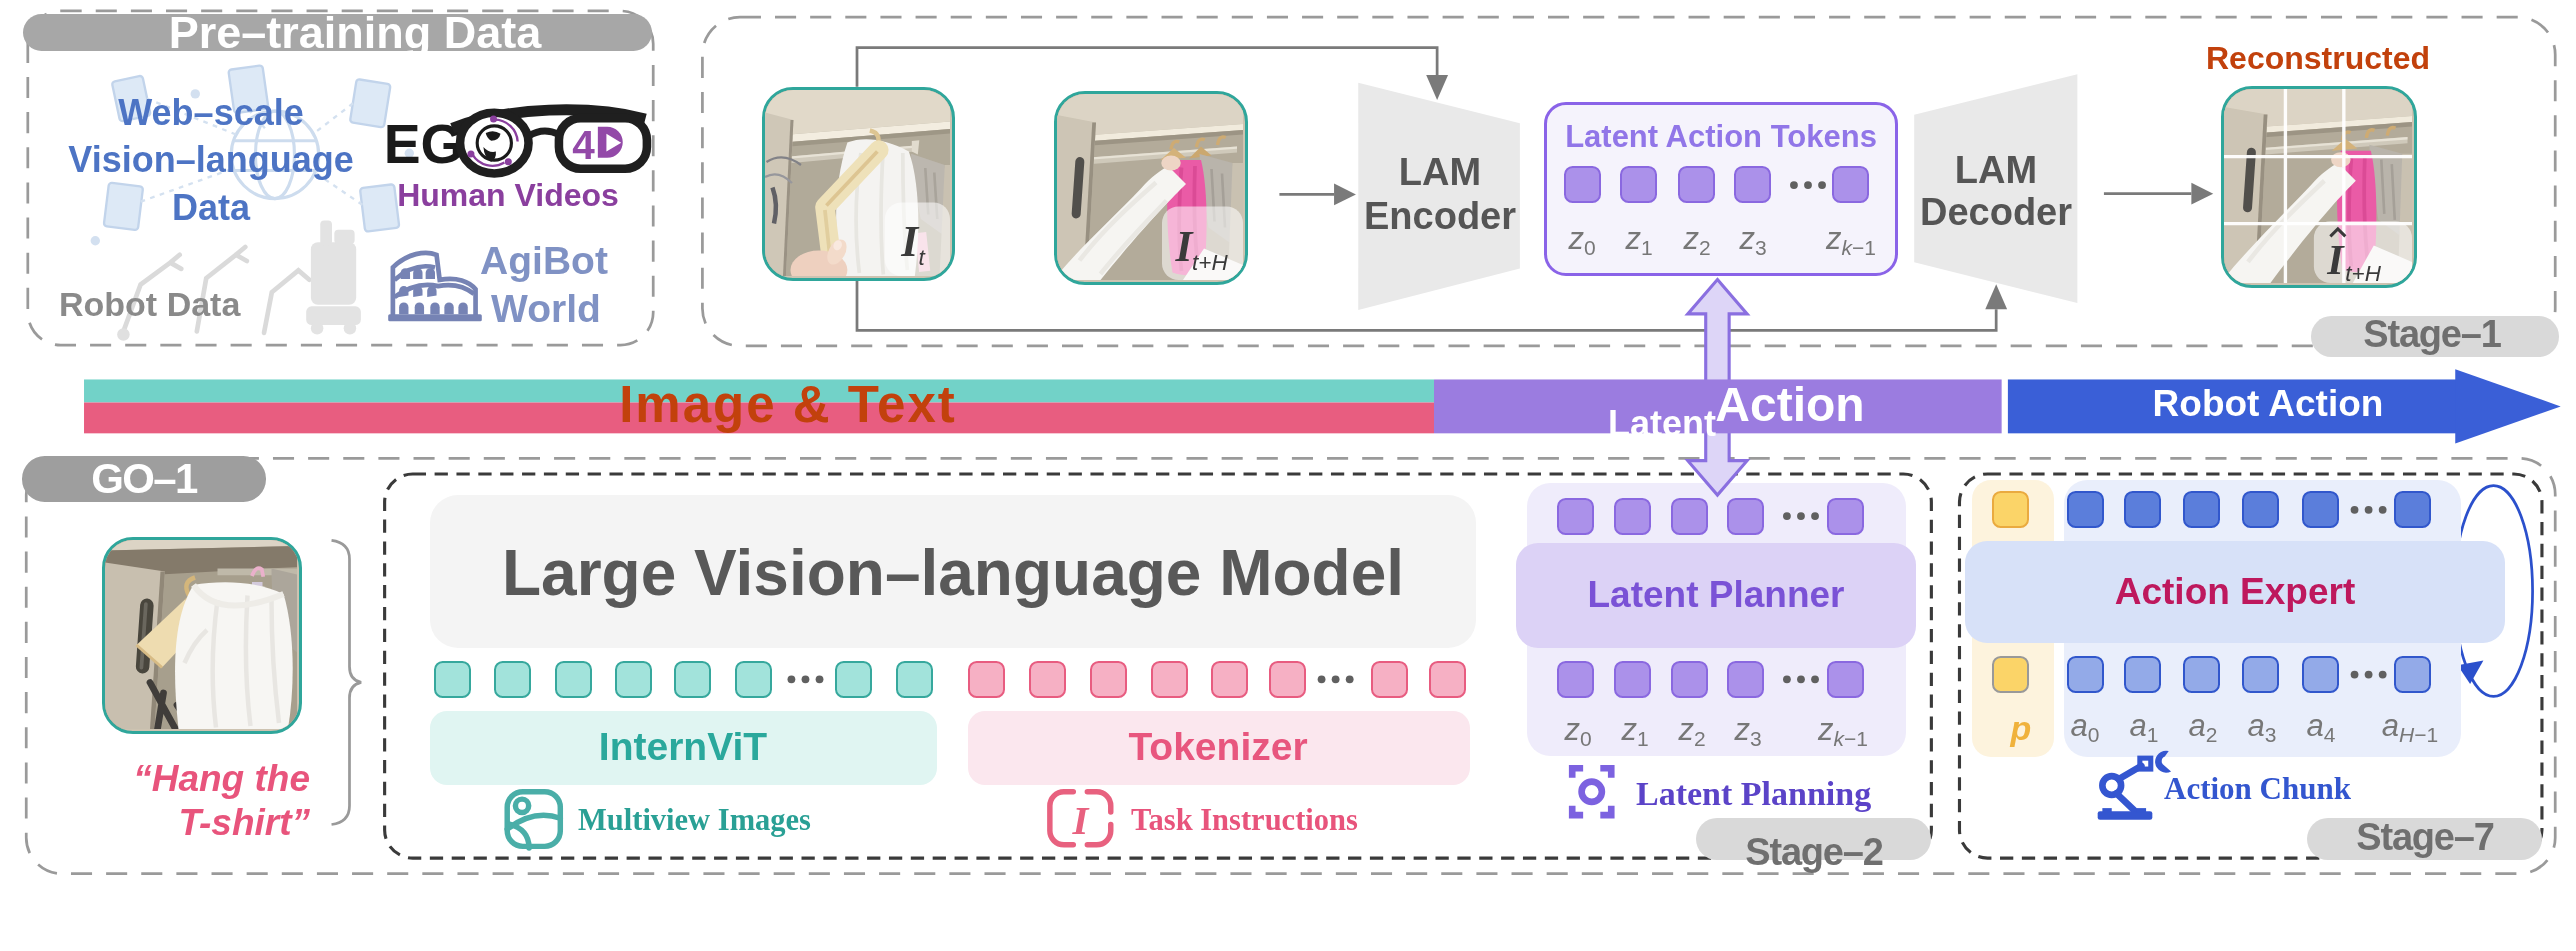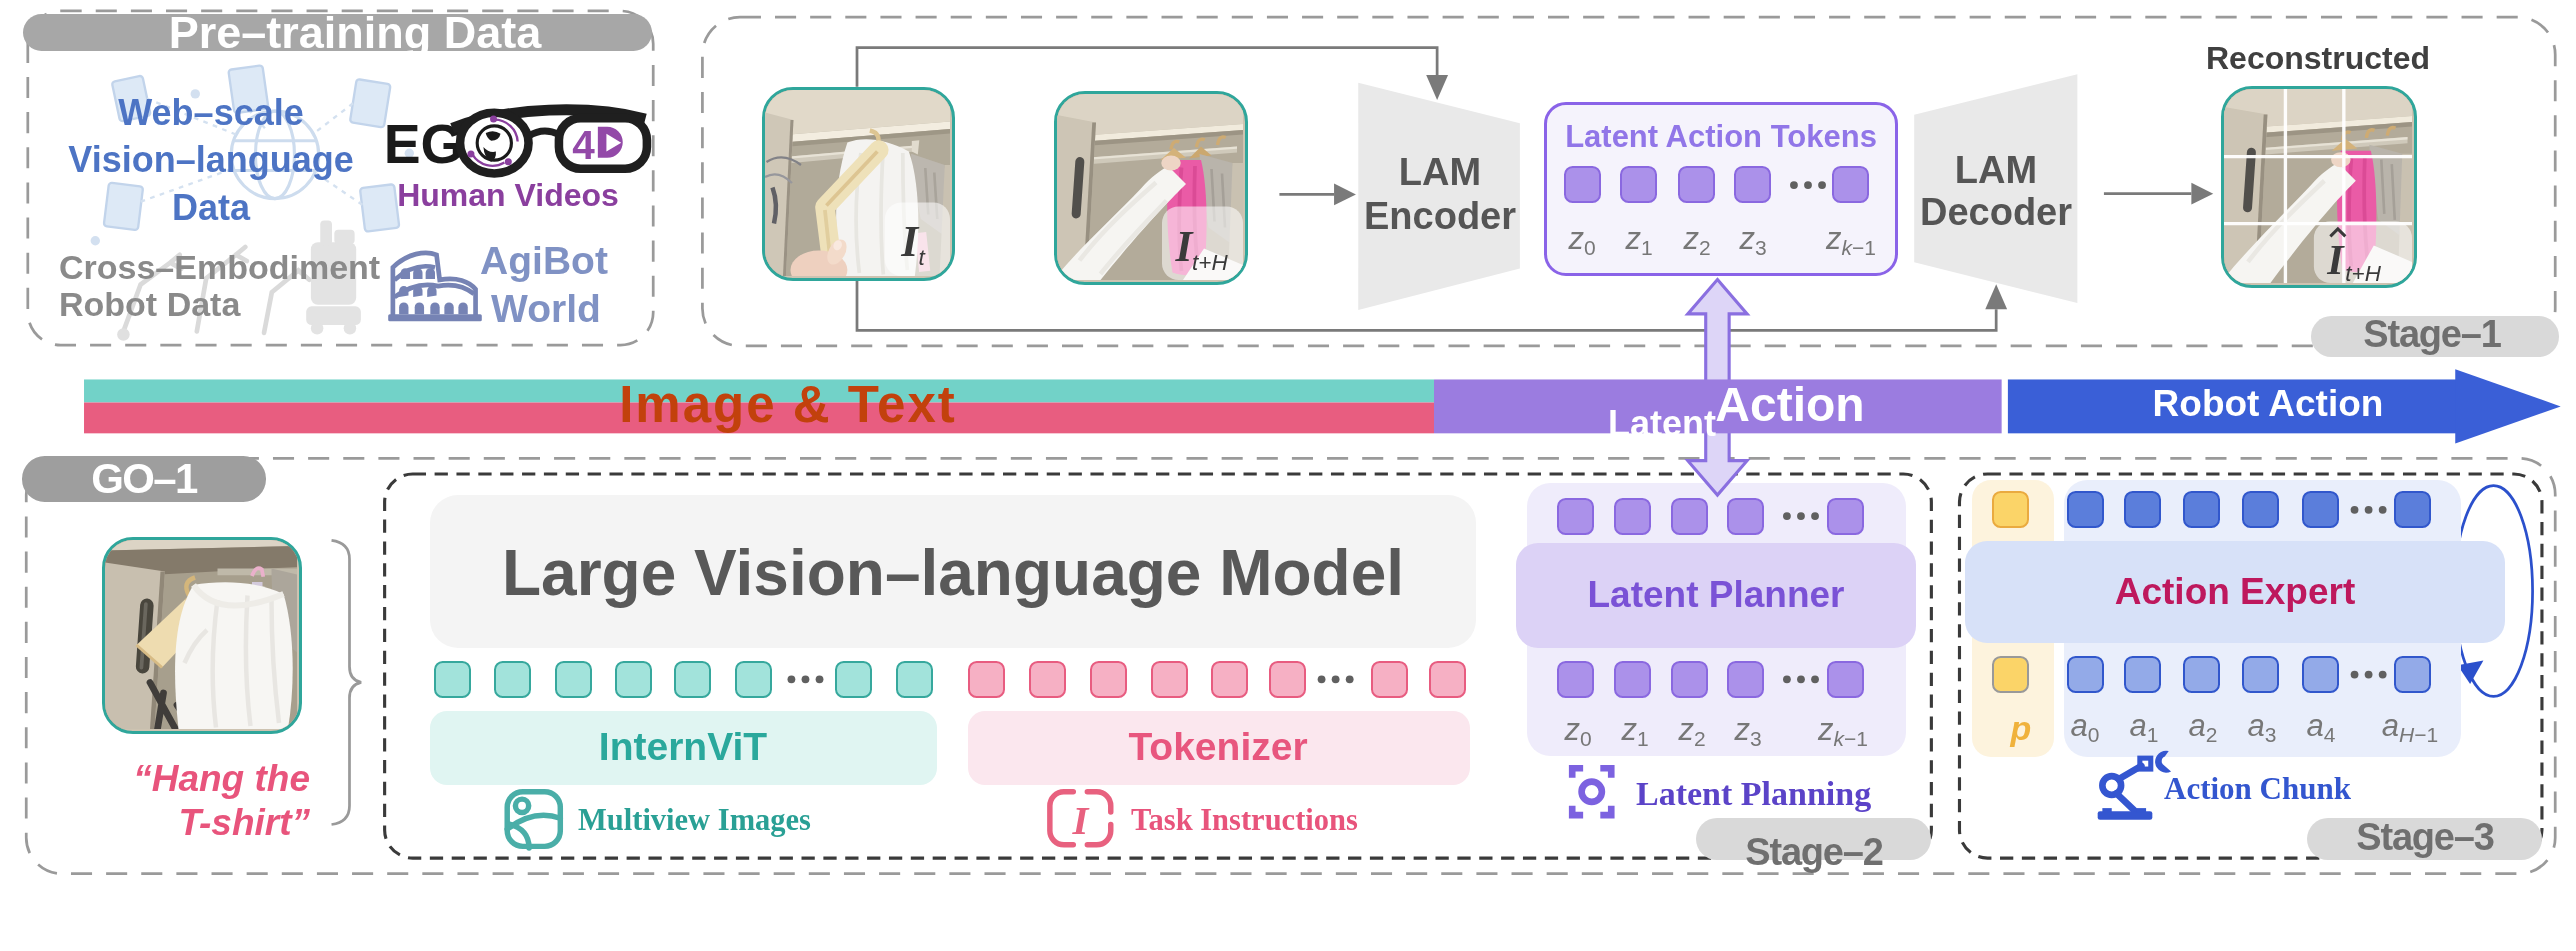--- a/index.html
+++ b/index.html
@@ -108,27 +108,26 @@
         <path d="M90,90 v-9 a6,6 0 0 1 12,0 v9 Z"></path>
         <rect x="0" y="90" width="120" height="9" rx="2"></rect>
       </g>
     </svg>
 <div style="position:absolute;left:23.4px;top:14px;width:629px;height:37px;border-radius:19px;background:#a7a7a7;z-index:3"></div>
 <div style="position:absolute;left:355px;top:33px;transform:translate(-50%,-50%);font-family:'Liberation Sans',sans-serif;font-size:45px;font-weight:700;color:#fff;white-space:nowrap;z-index:4">Pre–training Data</div>
 <div style="position:absolute;left:211px;top:113px;transform:translate(-50%,-50%);font-family:'Liberation Sans',sans-serif;font-size:36px;font-weight:700;color:#4d74c4;white-space:nowrap;z-index:2">Web–scale</div>
 <div style="position:absolute;left:211px;top:160px;transform:translate(-50%,-50%);font-family:'Liberation Sans',sans-serif;font-size:36px;font-weight:700;color:#4d74c4;white-space:nowrap;z-index:2">Vision–language</div>
 <div style="position:absolute;left:211px;top:208px;transform:translate(-50%,-50%);font-family:'Liberation Sans',sans-serif;font-size:36px;font-weight:700;color:#4d74c4;white-space:nowrap;z-index:2">Data</div>
 <div style="position:absolute;left:508px;top:195px;transform:translate(-50%,-50%);font-family:'Liberation Sans',sans-serif;font-size:32px;font-weight:700;color:#8a3f9e;white-space:nowrap;z-index:2">Human Videos</div>
-<div style="position:absolute;left:59px;top:267px;transform:translate(0,-50%);font-family:'Liberation Sans',sans-serif;font-size:34px;font-weight:700;color:#8a8a8a;white-space:nowrap;z-index:2">Cross–Embodiment</div>
 <div style="position:absolute;left:59px;top:304px;transform:translate(0,-50%);font-family:'Liberation Sans',sans-serif;font-size:34px;font-weight:700;color:#8a8a8a;white-space:nowrap;z-index:2">Robot Data</div>
 <div style="position:absolute;left:544px;top:261px;transform:translate(-50%,-50%);font-family:'Liberation Sans',sans-serif;font-size:39px;font-weight:700;color:#8092c4;white-space:nowrap;z-index:2">AgiBot</div>
 <div style="position:absolute;left:546px;top:309px;transform:translate(-50%,-50%);font-family:'Liberation Sans',sans-serif;font-size:39px;font-weight:700;color:#8092c4;white-space:nowrap;z-index:2">World</div>
 <div style="position:absolute;left:1440px;top:194px;transform:translate(-50%,-50%);font-family:'Liberation Sans',sans-serif;font-size:38px;font-weight:700;color:#555;white-space:nowrap;z-index:2;line-height:44px;text-align:center">LAM<br>Encoder</div>
 <div style="position:absolute;left:1996px;top:191px;transform:translate(-50%,-50%);font-family:'Liberation Sans',sans-serif;font-size:38px;font-weight:700;color:#555;white-space:nowrap;z-index:2;line-height:42px;text-align:center">LAM<br>Decoder</div>
-<div style="position:absolute;left:2318px;top:58px;transform:translate(-50%,-50%);font-family:'Liberation Sans',sans-serif;font-size:32px;font-weight:700;color:#404040;white-space:nowrap;z-index:2">Reconstructed</div>
+<div style="position:absolute;left:2318px;top:58px;transform:translate(-50%,-50%);font-family:'Liberation Sans',sans-serif;font-size:32px;font-weight:700;color:#c2410c;white-space:nowrap;z-index:2">Reconstructed</div>
 <div style="position:absolute;left:1544px;top:102px;width:354px;height:174px;border-radius:22px;background:#f5f3fc;border:3.1px solid #8a63e8;box-sizing:border-box;z-index:2"></div>
 <div style="position:absolute;left:1721px;top:137px;transform:translate(-50%,-50%);font-family:'Liberation Sans',sans-serif;font-size:31px;font-weight:700;color:#9176e8;white-space:nowrap;z-index:3">Latent Action Tokens</div>
 <div class="sq purp" style="left:1564px;top:166px"></div>
 <div class="sq purp" style="left:1620px;top:166px"></div>
 <div class="sq purp" style="left:1678px;top:166px"></div>
 <div class="sq purp" style="left:1734px;top:166px"></div>
 <div class="sq purp" style="left:1832px;top:166px"></div>
 <div style="position:absolute;left:1582px;top:239px;transform:translate(-50%,-50%);font-family:'Liberation Sans',sans-serif;font-size:31px;color:#777;white-space:nowrap;z-index:3"><i>z</i><sub style="font-size:21px">0</sub></div>
 <div style="position:absolute;left:1639px;top:239px;transform:translate(-50%,-50%);font-family:'Liberation Sans',sans-serif;font-size:31px;color:#777;white-space:nowrap;z-index:3"><i>z</i><sub style="font-size:21px">1</sub></div>
 <div style="position:absolute;left:1697px;top:239px;transform:translate(-50%,-50%);font-family:'Liberation Sans',sans-serif;font-size:31px;color:#777;white-space:nowrap;z-index:3"><i>z</i><sub style="font-size:21px">2</sub></div>
@@ -203,21 +202,21 @@
 <div style="position:absolute;left:2021px;top:728px;transform:translate(-50%,-50%);font-family:'Liberation Sans',sans-serif;font-size:34px;font-weight:700;color:#f0b23c;white-space:nowrap;z-index:3"><i>p</i></div>
 <div style="position:absolute;left:2085px;top:726px;transform:translate(-50%,-50%);font-family:'Liberation Sans',sans-serif;font-size:31px;color:#777;white-space:nowrap;z-index:3"><i>a</i><sub style="font-size:21px">0</sub></div>
 <div style="position:absolute;left:2144px;top:726px;transform:translate(-50%,-50%);font-family:'Liberation Sans',sans-serif;font-size:31px;color:#777;white-space:nowrap;z-index:3"><i>a</i><sub style="font-size:21px">1</sub></div>
 <div style="position:absolute;left:2203px;top:726px;transform:translate(-50%,-50%);font-family:'Liberation Sans',sans-serif;font-size:31px;color:#777;white-space:nowrap;z-index:3"><i>a</i><sub style="font-size:21px">2</sub></div>
 <div style="position:absolute;left:2262px;top:726px;transform:translate(-50%,-50%);font-family:'Liberation Sans',sans-serif;font-size:31px;color:#777;white-space:nowrap;z-index:3"><i>a</i><sub style="font-size:21px">3</sub></div>
 <div style="position:absolute;left:2321px;top:726px;transform:translate(-50%,-50%);font-family:'Liberation Sans',sans-serif;font-size:31px;color:#777;white-space:nowrap;z-index:3"><i>a</i><sub style="font-size:21px">4</sub></div>
 <div style="position:absolute;left:2410px;top:726px;transform:translate(-50%,-50%);font-family:'Liberation Sans',sans-serif;font-size:31px;color:#777;white-space:nowrap;z-index:3"><i>a</i><sub style="font-size:21px"><i>H</i>−1</sub></div>
 <div style="position:absolute;left:1696px;top:818px;width:235px;height:42px;border-radius:21px;background:#d9d9d9;z-index:4"></div>
 <div style="position:absolute;left:1814px;top:852px;transform:translate(-50%,-50%);font-family:'Liberation Sans',sans-serif;font-size:38px;font-weight:700;color:#6f6f6f;white-space:nowrap;letter-spacing:-1.2px;z-index:5">Stage–2</div>
 <div style="position:absolute;left:2307px;top:818px;width:235px;height:42px;border-radius:21px;background:#d9d9d9;z-index:4"></div>
-<div style="position:absolute;left:2425px;top:837px;transform:translate(-50%,-50%);font-family:'Liberation Sans',sans-serif;font-size:38px;font-weight:700;color:#6f6f6f;white-space:nowrap;letter-spacing:-1.2px;z-index:5">Stage–3</div>
+<div style="position:absolute;left:2425px;top:837px;transform:translate(-50%,-50%);font-family:'Liberation Sans',sans-serif;font-size:38px;font-weight:700;color:#6f6f6f;white-space:nowrap;letter-spacing:-1.2px;z-index:5">Stage–7</div>
 <div style="position:absolute;left:578px;top:820px;transform:translate(0,-50%);font-family:'Liberation Serif',serif;font-size:30.5px;font-weight:700;color:#2aa095;white-space:nowrap;z-index:3">Multiview Images</div>
 <div style="position:absolute;left:1131px;top:820px;transform:translate(0,-50%);font-family:'Liberation Serif',serif;font-size:30.5px;font-weight:700;color:#e8547c;white-space:nowrap;z-index:3">Task Instructions</div>
 <div style="position:absolute;left:1636px;top:794px;transform:translate(0,-50%);font-family:'Liberation Serif',serif;font-size:34px;font-weight:700;color:#5b43c8;white-space:nowrap;z-index:3">Latent Planning</div>
 <div style="position:absolute;left:2164px;top:789px;transform:translate(0,-50%);font-family:'Liberation Serif',serif;font-size:31px;font-weight:700;color:#3356cf;white-space:nowrap;z-index:3">Action Chunk</div>
 <div style="position:absolute;left:310px;top:801px;transform:translate(-100%,-50%);font-family:'Liberation Sans',sans-serif;font-size:37px;font-weight:700;font-style:italic;color:#e8547c;text-align:right;line-height:44px;z-index:3;white-space:nowrap">“Hang the<br>T-shirt”</div>
 <svg width="2576" height="951" viewBox="0 0 3298 1218" style="position:absolute;left:0;top:0;z-index:3">
       <g stroke="#4aaea8" fill="none" stroke-width="7" stroke-linecap="round">
         <rect x="649" y="1014" width="68" height="70" rx="20"></rect>
         <circle cx="668" cy="1032" r="8.5"></circle>
         <path d="M649,1062 C670,1046 694,1040 717,1048"></path>

